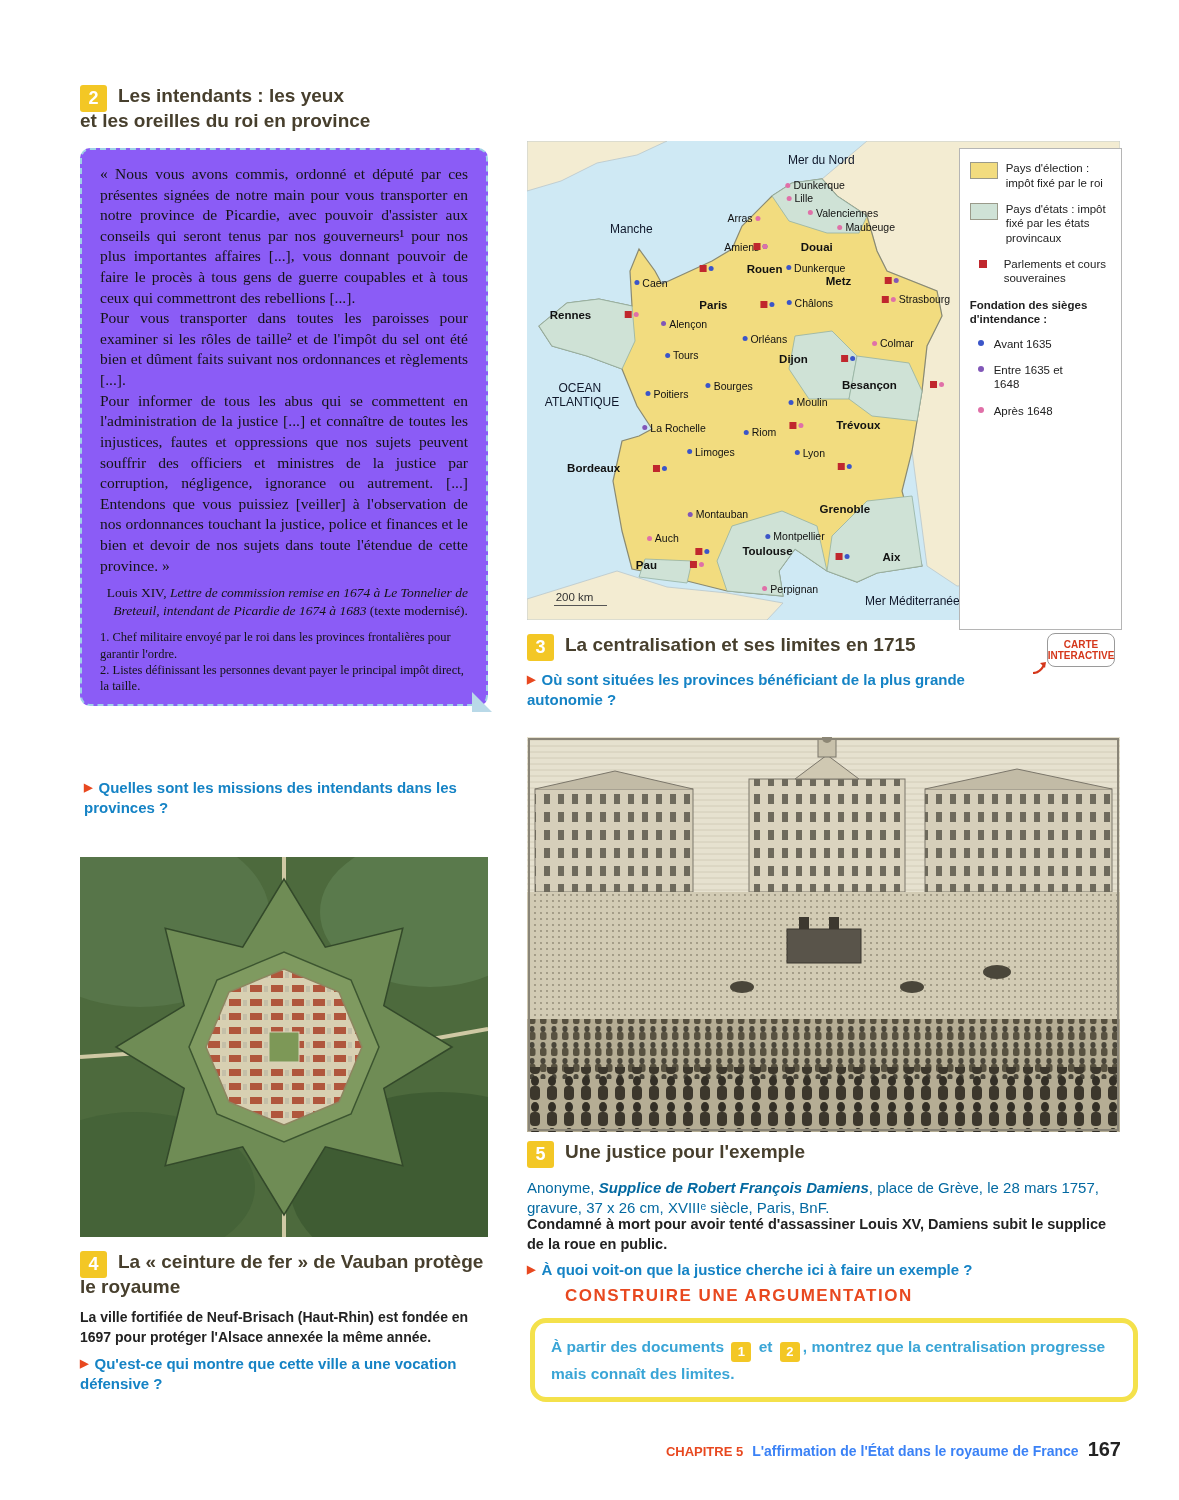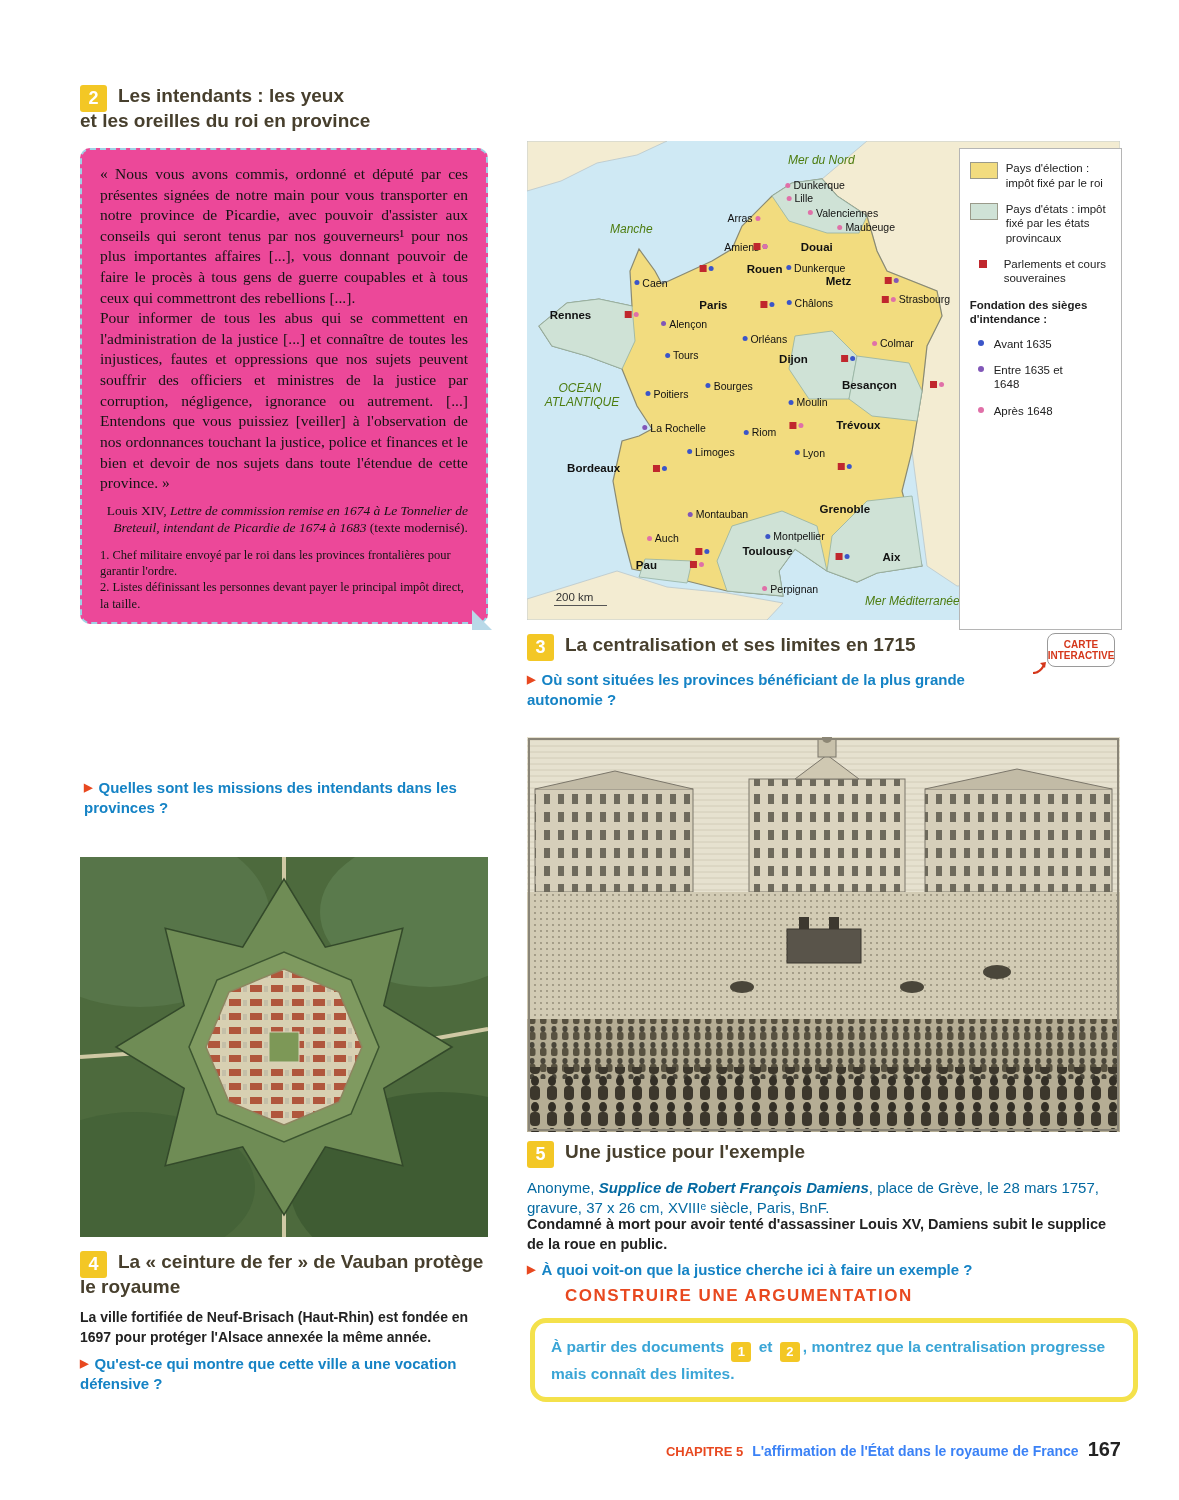--- a/index.html
+++ b/index.html
@@ -13,42 +13,42 @@
          border-radius:3px;}
   .doc-title{display:block;color:#473f2d;font-weight:bold;font-size:19px;line-height:1.3;}
   .doc-title .line1{display:block;padding-left:38px;}
   .doc-title .line2{display:block;padding-left:0;}
 
   
   .question{position:absolute;font-size:15px;font-weight:bold;color:#1583c5;line-height:1.35;}
   .q-arrow{color:#e8481f;font-size:11px;margin-right:6px;position:relative;top:-2px;}
 
   
-  .quote-box{position:absolute;left:80px;top:148px;width:368px;background:#ec4899;
+  .quote-box{position:absolute;left:80px;top:148px;width:368px;background:#8b5cf6;
              border:2px dashed #9fd2e6;border-radius:10px;padding:14px 18px 10px 18px;
              font-family:"Liberation Serif",serif;font-size:15.5px;line-height:1.33;color:#141414;
              text-align:justify;}
   .quote-box p{margin:0;}
   .fold{position:absolute;right:-6px;bottom:-8px;width:0;height:0;
         border-left:20px solid transparent;border-bottom:20px solid #b9d9e8;transform:rotate(90deg);}
   .attribution{margin-top:8px;font-size:13.5px;text-align:right;line-height:1.3;}
   .attribution .it{font-style:italic;}
   .footnotes{margin-top:10px;font-size:12.5px;line-height:1.3;text-align:left;}
 
   
   .map-box{position:absolute;left:527px;top:141px;width:593px;height:479px;background:#cfe9f4;}
   .map-box svg{position:absolute;left:0;top:0;}
   .map-cities{position:absolute;left:0;top:0;width:100%;height:100%;}
   .city{position:absolute;display:flex;align-items:center;gap:3px;transform:translate(-50%,-50%);
         font-size:10.5px;color:#111;white-space:nowrap;}
   .city-bold{font-weight:bold;font-size:11.5px;gap:33px;}
   .mk{display:flex;align-items:center;gap:2px;}
   .sq{width:7px;height:7px;background:#c0272d;display:inline-block;}
   .dt{width:5px;height:5px;border-radius:50%;display:inline-block;}
-  .sea-label{position:absolute;font-style:italic;color:#4d7c0f;font-size:12px;transform:translate(0,0);
+  .sea-label{position:absolute;color:#0f172a;font-size:12px;transform:translate(0,0);
              line-height:1.2;}
   .scalebar{position:absolute;left:4.5%;bottom:3%;font-size:11.5px;color:#333;border-bottom:1.5px solid #555;
             padding:0 14px 2px 2px;}
   .legend{position:absolute;left:72.8%;top:1.5%;width:24.2%;height:96%;background:#fff;
           border:1px solid #b5b5b5;padding:12px 8px 8px 10px;font-size:11.5px;line-height:1.25;color:#222;}
   .lg-item{display:flex;gap:8px;margin-bottom:12px;align-items:flex-start;}
   .lg-swatch{width:26px;height:15px;border:1px solid #9a9a8a;flex:0 0 auto;margin-top:1px;}
   .lg-sq{width:8px;height:8px;flex:0 0 auto;margin:3px 9px 0 9px;}
   .lg-title{font-weight:bold;margin:4px 0 10px 0;}
   .lg-dot-item{display:flex;gap:10px;margin-bottom:12px;align-items:flex-start;padding-left:8px;}
@@ -95,20 +95,21 @@
   <div class="doc-head" style="left:80px;top:84px;width:420px;">
     <span class="badge">2</span>
     <span class="doc-title">
       <span class="line1">Les intendants : les yeux</span>
       <span class="line2">et les oreilles du roi en province</span>
     </span>
   </div>
 
   <div class="quote-box">
     <p>« Nous vous avons commis, ordonné et député par ces présentes signées de notre main pour vous transporter en notre province de Picardie, avec pouvoir d'assister aux conseils qui seront tenus par nos gouverneurs¹ pour nos plus importantes affaires [...], vous donnant pouvoir de faire le procès à tous gens de guerre coupables et à tous ceux qui commettront des rebellions [...].</p>
+    <p>Pour vous transporter dans toutes les paroisses pour examiner si les rôles de taille² et de l'impôt du sel ont été bien et dûment faits suivant nos ordonnances et règlements [...].</p>
     <p>Pour informer de tous les abus qui se commettent en l'administration de la justice [...] et connaître de toutes les injustices, fautes et oppressions que nos sujets peuvent souffrir des officiers et ministres de la justice par corruption, négligence, ignorance ou autrement. [...] Entendons que vous puissiez [veiller] à l'observation de nos ordonnances touchant la justice, police et finances et le bien et devoir de nos sujets dans toute l'étendue de cette province. »</p>
     <div class="attribution"><span>Louis XIV, </span><span class="it">Lettre de commission remise en 1674 à Le Tonnelier de Breteuil, intendant de Picardie de 1674 à 1683</span><span> (texte modernisé).</span></div>
     <div class="footnotes">
       <div>1. Chef militaire envoyé par le roi dans les provinces frontalières pour garantir l'ordre.</div>
       <div>2. Listes définissant les personnes devant payer le principal impôt direct, la taille.</div>
     </div>
     <span class="fold"></span>
   </div>
 
   <div class="question" style="left:84px;top:778px;width:400px;">

